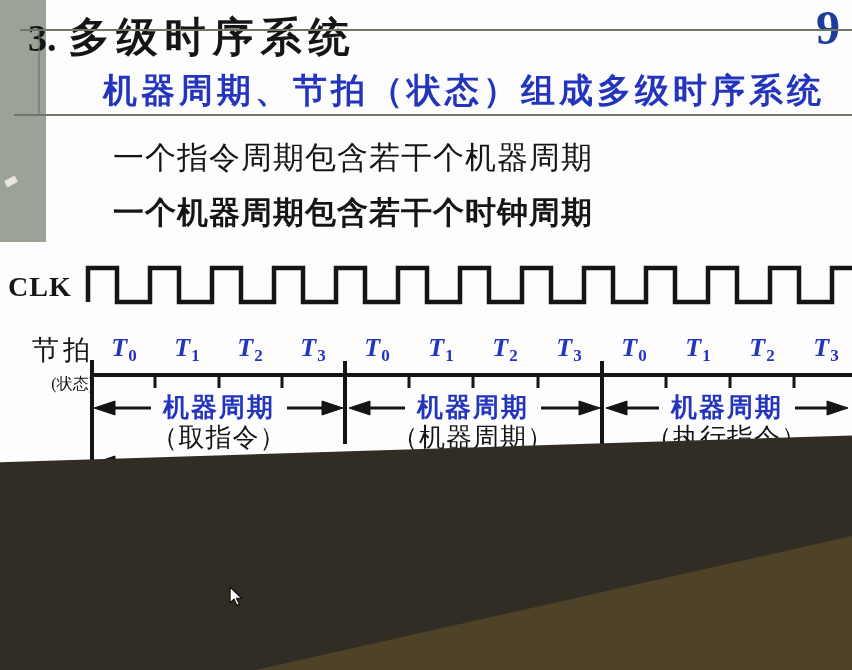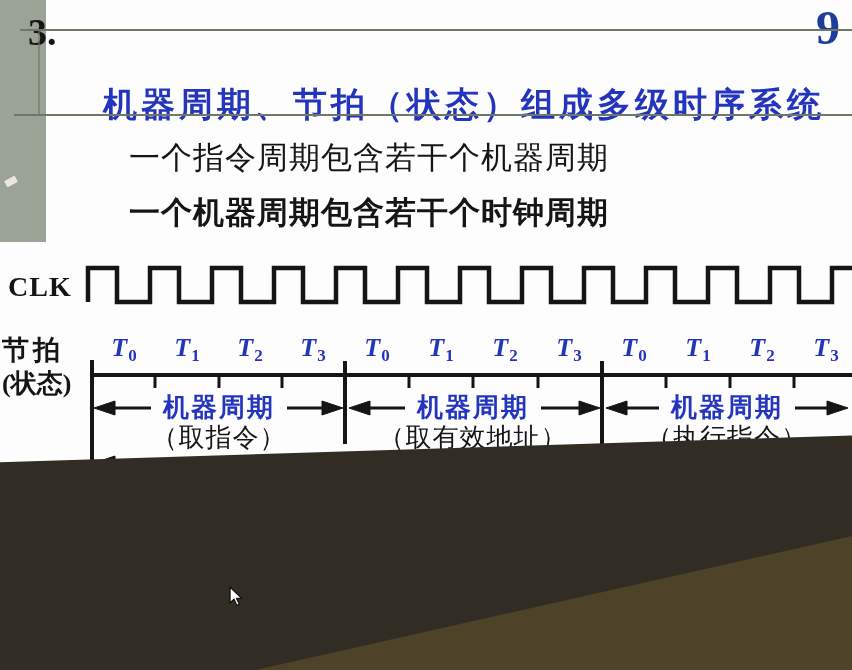--- a/index.html
+++ b/index.html
@@ -10,32 +10,32 @@
     color:var(--text_black,#151515);
   }
   .abs{position:absolute;}
   .cx{transform:translateX(-50%); white-space:nowrap;}
   
   .title-row{left:28px; top:10px; display:flex; align-items:baseline; gap:12px;}
   .tnum{font-size:38px; font-weight:bold;}
   .tzh{font-size:41px; font-weight:bold; letter-spacing:7px;}
   .pagenum{left:816px; top:0px; font-size:48px; font-weight:bold;
     color:var(--slide_number_blue,#1d3c9c);}
-  .subtitle{left:103px; top:82px; font-size:34px; font-weight:bold; letter-spacing:4px;
+  .subtitle{left:103px; top:68px; font-size:34px; font-weight:bold; letter-spacing:4px;
     color:var(--accent_blue,#2435bd); white-space:nowrap;}
-  .bullet{left:113px; font-size:31px; letter-spacing:1px; white-space:nowrap;margin-left:16px;}
+  .bullet{left:113px; font-size:31px; letter-spacing:1px; white-space:nowrap;}
   .b1{top:137px;} .b2{top:192px;font-weight:bold;}
   
   .clk-label{left:8px; top:271px; font-size:28px; font-weight:bold; letter-spacing:1px;}
   .clk-svg{left:0; top:255px;}
   
   .dsvg{left:0;}
-  .axis{width:92px; text-align:left; line-height:33px; font-weight:700; white-space:nowrap;}
+  .axis{width:92px; text-align:right; line-height:33px; font-weight:400; white-space:nowrap;}
   .axis .a1{font-size:27px; letter-spacing:4px;}
-  .axis .a2{font-size:26px;}
+  .axis .a2{font-size:16px;}
   .tl{color:var(--accent_blue,#2435bd); font-weight:bold; line-height:24px;}
   .tl .ti{font-style:italic; font-size:26px;}
   .tl .ts{font-size:17px; vertical-align:-5px; margin-left:1px;}
   .mc{font-size:26px; font-weight:bold; color:var(--accent_blue,#2435bd);
     background:var(--background,#fdfdfd); padding:0 12px; line-height:29px; letter-spacing:2px;}
   .sublab{font-size:26px; line-height:29px; letter-spacing:1px;}
   .instr{font-size:27px; font-weight:bold; color:var(--accent_blue,#2435bd);
     line-height:30px; letter-spacing:2px;}
   .instr.mask{background:var(--background,#fdfdfd); padding:0 12px;}
   
@@ -53,20 +53,21 @@
     background:var(--photo_object,#e9e7de); transform:rotate(-28deg); border-radius:1px;}
   .cursor{left:229px; top:586px; z-index:30;}
 </style>
 </head>
 <body>
 
 <div class="slide">
 
   <div class="abs title-row">
     <span class="tnum">3.</span>
+    <span class="tzh">多级时序系统</span>
   </div>
   <div class="abs pagenum">9</div>
   <div class="abs subtitle">机器周期、节拍（状态）组成多级时序系统</div>
   <div class="abs bullet b1">一个指令周期包含若干个机器周期</div>
   <div class="abs bullet b2">一个机器周期包含若干个时钟周期</div>
 
   <div class="abs clk-label">CLK</div>
   <svg class="abs clk-svg" width="852" height="58">
     <path id="clk-path" d="M88,47 L88,13 L117,13 L117,47 L150,47 L150,13 L179,13 L179,47 L212,47 L212,13 L241,13 L241,47 L274,47 L274,13 L303,13 L303,47 L336,47 L336,13 L365,13 L365,47 L398,47 L398,13 L427,13 L427,47 L460,47 L460,13 L489,13 L489,47 L522,47 L522,13 L551,13 L551,47 L584,47 L584,13 L613,13 L613,47 L646,47 L646,13 L675,13 L675,47 L708,47 L708,13 L737,13 L737,47 L770,47 L770,13 L799,13 L799,47 L832,47 L832,13 L861,13 L861,47 L894,47" fill="none" stroke="#151515" stroke-width="4.5" stroke-linejoin="miter"></path>
   </svg>
@@ -117,21 +118,21 @@
   <div class="abs cx tl" style="left:569px;top:336px"><span class="ti">T</span><span class="ts">3</span></div>
   <div class="abs cx tl" style="left:634px;top:336px"><span class="ti">T</span><span class="ts">0</span></div>
   <div class="abs cx tl" style="left:698px;top:336px"><span class="ti">T</span><span class="ts">1</span></div>
   <div class="abs cx tl" style="left:762px;top:336px"><span class="ti">T</span><span class="ts">2</span></div>
   <div class="abs cx tl" style="left:826px;top:336px"><span class="ti">T</span><span class="ts">3</span></div>
 
   <div class="abs cx mc" style="left:219px;top:393px">机器周期</div>
   <div class="abs cx mc" style="left:473px;top:393px">机器周期</div>
   <div class="abs cx mc" style="left:727px;top:393px">机器周期</div>
   <div class="abs cx sublab" style="left:219px;top:423px">（取指令）</div>
-  <div class="abs cx sublab" style="left:473px;top:423px">（取有效地址）</div>
+  <div class="abs cx sublab" style="left:473px;top:423px">（机器周期）</div>
   <div class="abs cx sublab" style="left:727px;top:423px">（执行指令）</div>
   <div class="abs cx instr" style="left:471px;top:456px">指令周期</div>
 
   <svg class="abs dsvg" style="top:505px" width="852" height="165">
     <g stroke="#151515" fill="#151515">
       <line x1="90" y1="44" x2="536" y2="44" stroke-width="4"></line>
       <line x1="92" y1="30" x2="92" y2="163" stroke-width="4"></line>
       <line x1="534" y1="30" x2="534" y2="157" stroke-width="4"></line>
       <line x1="345" y1="30" x2="345" y2="117" stroke-width="4"></line>
       <line x1="155" y1="44" x2="155" y2="57" stroke-width="3"></line>

